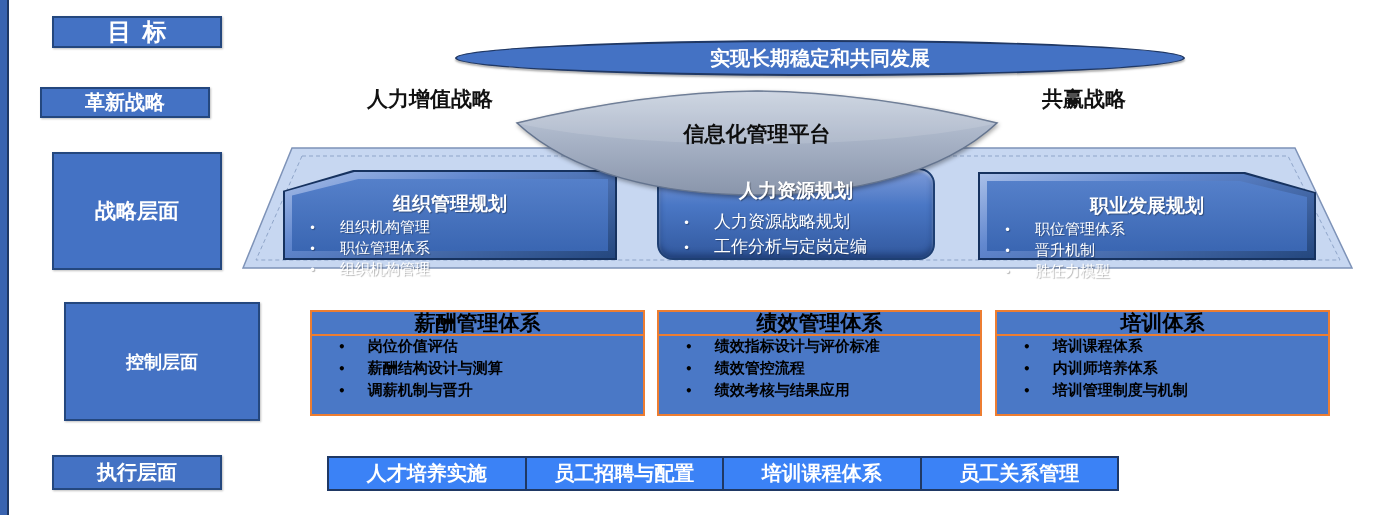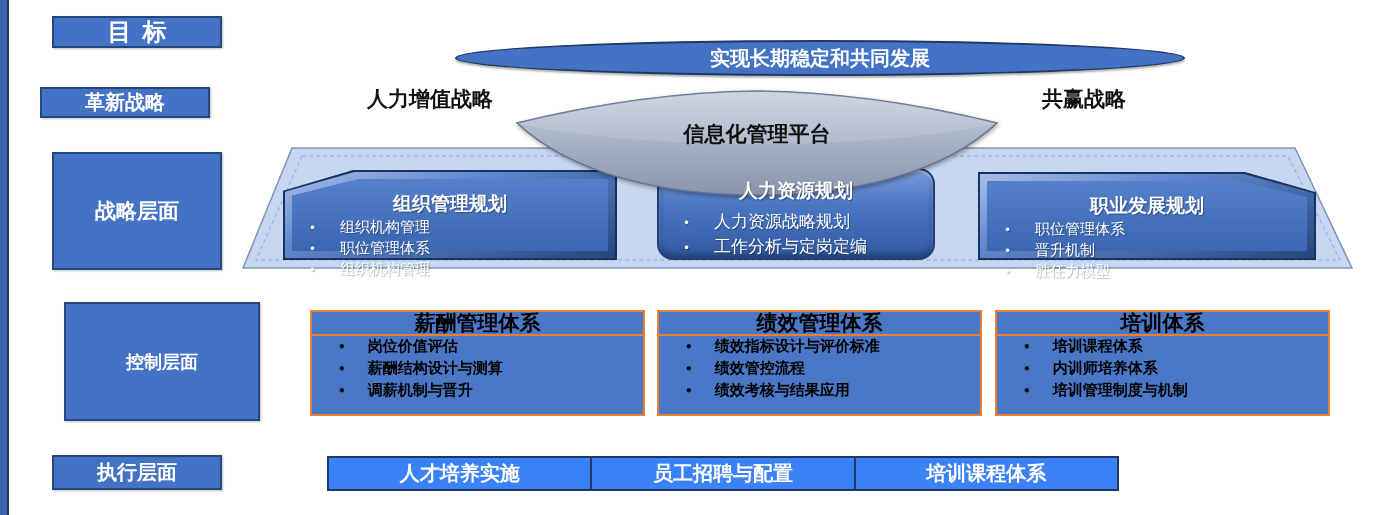--- a/index.html
+++ b/index.html
@@ -209,15 +209,16 @@
       <div class="crow">
           <span>培训管理制度与机制</span>
         </div>
     </div>
   </div>
 
   <div class="exec-bar">
     <div class="exec-seg">人才培养实施</div>
     <div class="exec-seg">员工招聘与配置</div>
     <div class="exec-seg">培训课程体系</div>
+    <div class="exec-seg">员工关系管理</div>
   </div>
 
 </div>
 
 </body></html>

